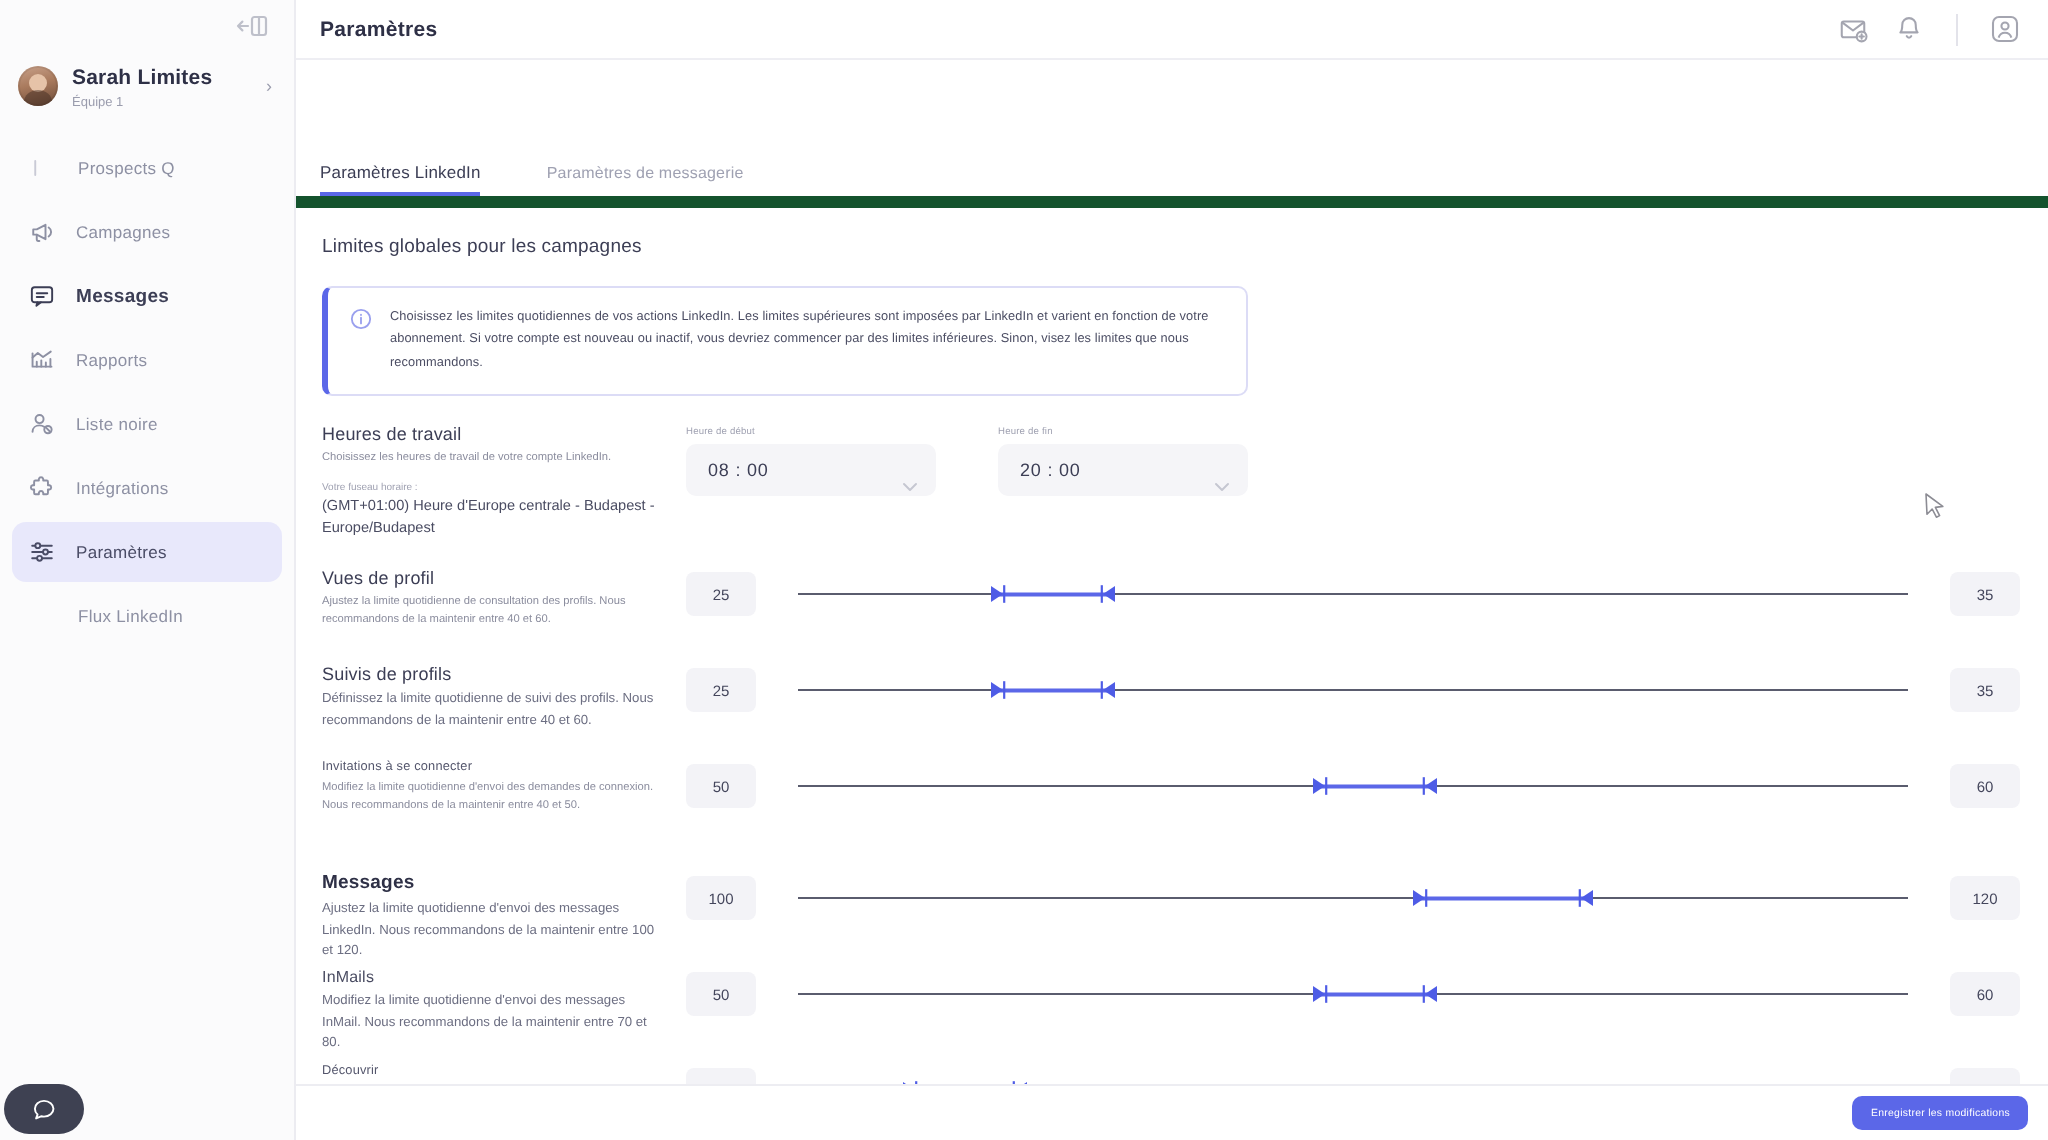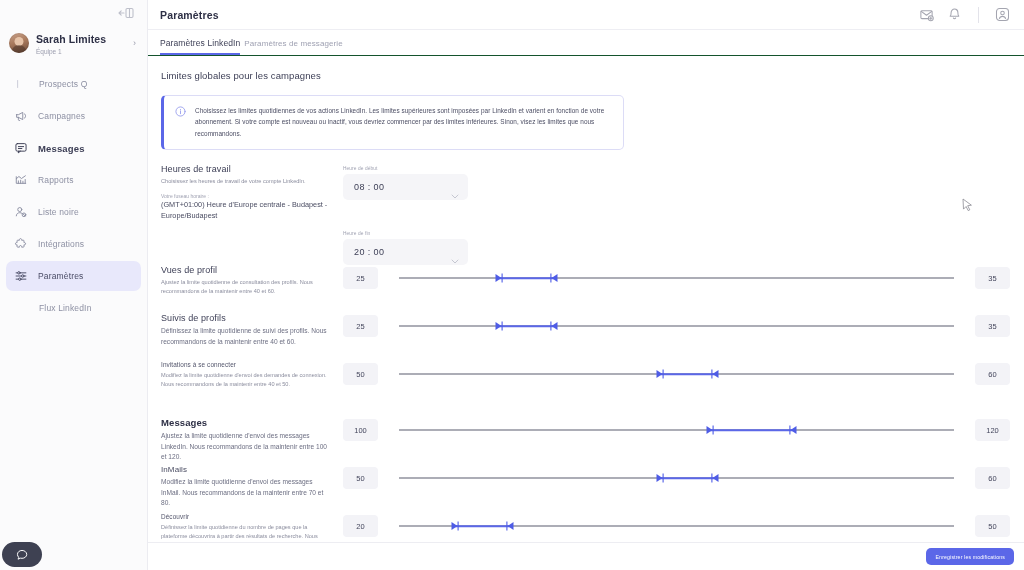--- a/index.html
+++ b/index.html
@@ -81,24 +81,25 @@
     padding: 0 14px 0 12px;
   }
   .page-title { font-size: 10.5px; color: #2e3046; font-weight: 600; letter-spacing:.15px; }
   .topbar-spacer { flex: 1 1 auto; }
   .topbar-icons { display: flex; align-items: center; gap: 13px; }
   .tb-ico { width: 15px; height: 15px; opacity: .62; cursor: pointer; display:block;}
   .tb-sep { width: 1px; height: 16px; background: #e3e3ea; margin: 0 3px; }
 
   .tabsrow {
     height: 26px; flex: 0 0 26px;
-    display: flex; align-items: flex-end; gap: 4px;
+    display: flex; align-items: flex-end; gap: 33px;
     padding: 0 0 0 12px;
-    border-bottom: 1px solid #14532d;
+    border-bottom: 6px solid #14532d;
     background:#fff;
+    margin-top:48px;
   }
   .tab {
     font-size: 8px; color: #9fa1b2; padding-bottom: 5px; cursor: pointer;
     border-bottom: 2px solid transparent; letter-spacing: .1px;
   }
   .tab.is-active { color: #3c3e55; border-bottom-color: #5b67e8; font-size: 8.5px; font-weight: 500; }
 
   .content {
     flex: 1 1 auto; overflow: hidden; background: #fff;
     padding: 14px 0 0 0; position: relative;
@@ -128,21 +129,21 @@
   .row-h.md { font-size: 8px; color: #4a4c62; }
   .row-h.lg { font-size: 9.5px; color: #2e3046; font-weight: 600; }
   .row-d { font-size: 5.6px; color: #8b8d9e; line-height: 1.62; margin-top: 3px; }
   .row-d.m { font-size: 6.6px; color: #6c6e82; line-height: 1.6; }
   .row-tz-lbl { font-size: 5px; color: #a0a2b2; margin-top: 7px; }
   .row-tz { font-size: 7.3px; color: #4a4c62; line-height: 1.5; margin-top: 1px; }
 
   .row-right { flex: 1 1 auto; display: flex; align-items: center; }
 
   
-  .selects { display: flex; gap: 31px; padding-top: 2px; flex-direction: column; }
+  .selects { display: flex; gap: 31px; padding-top: 2px; }
   .sel-wrap { width: 125px; }
   .sel-lbl { font-size: 4.8px; color: #a0a2b2; margin-bottom: 3px; letter-spacing:.1px;}
   .sel {
     height: 26px; border-radius: 5px; background: #f5f5f8;
     display: flex; align-items: center; justify-content: space-between;
     padding: 0 9px 0 11px; cursor: pointer;
   }
   .sel-val { font-size: 9px; color: #3c3e55; letter-spacing: .4px; }
   .sel-chev { width: 8px; height: 5px; opacity: .45; }
 

